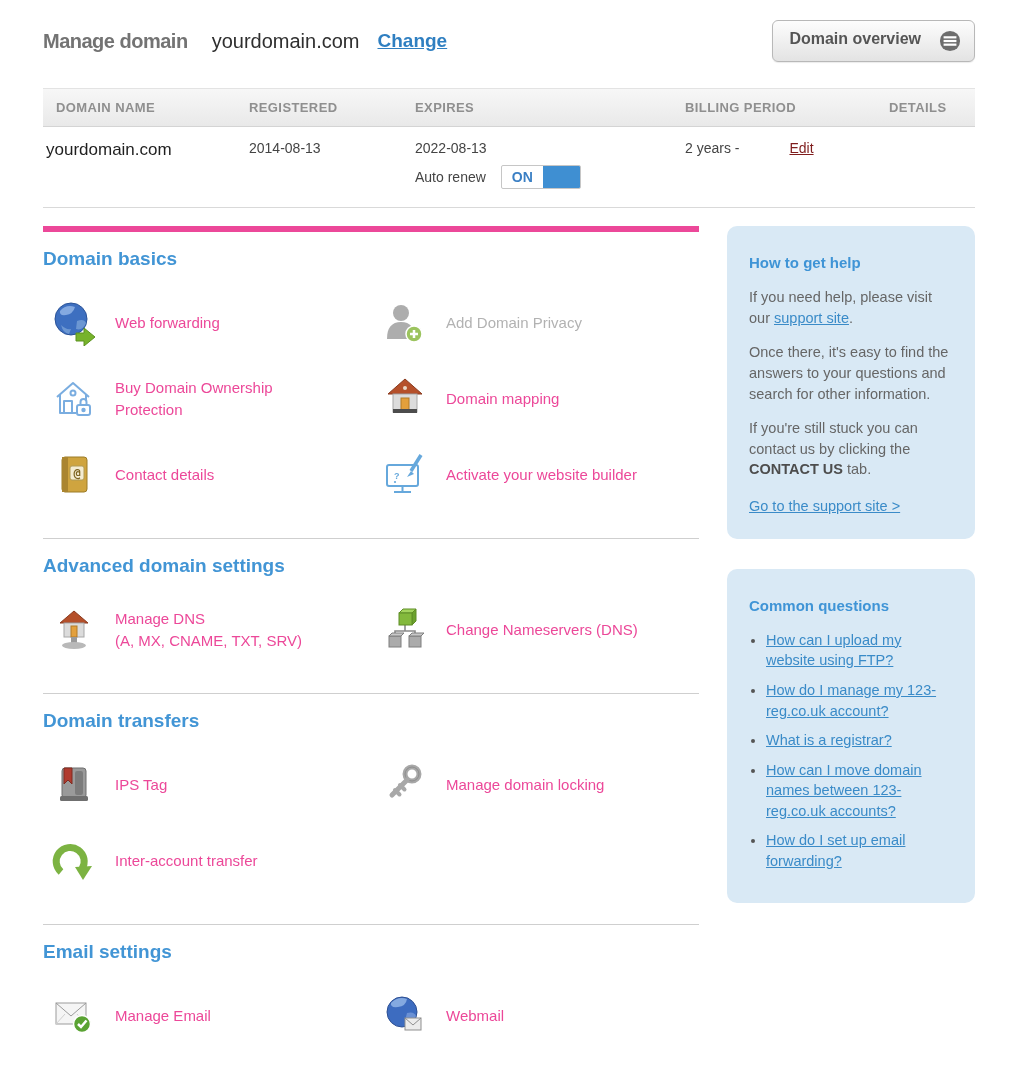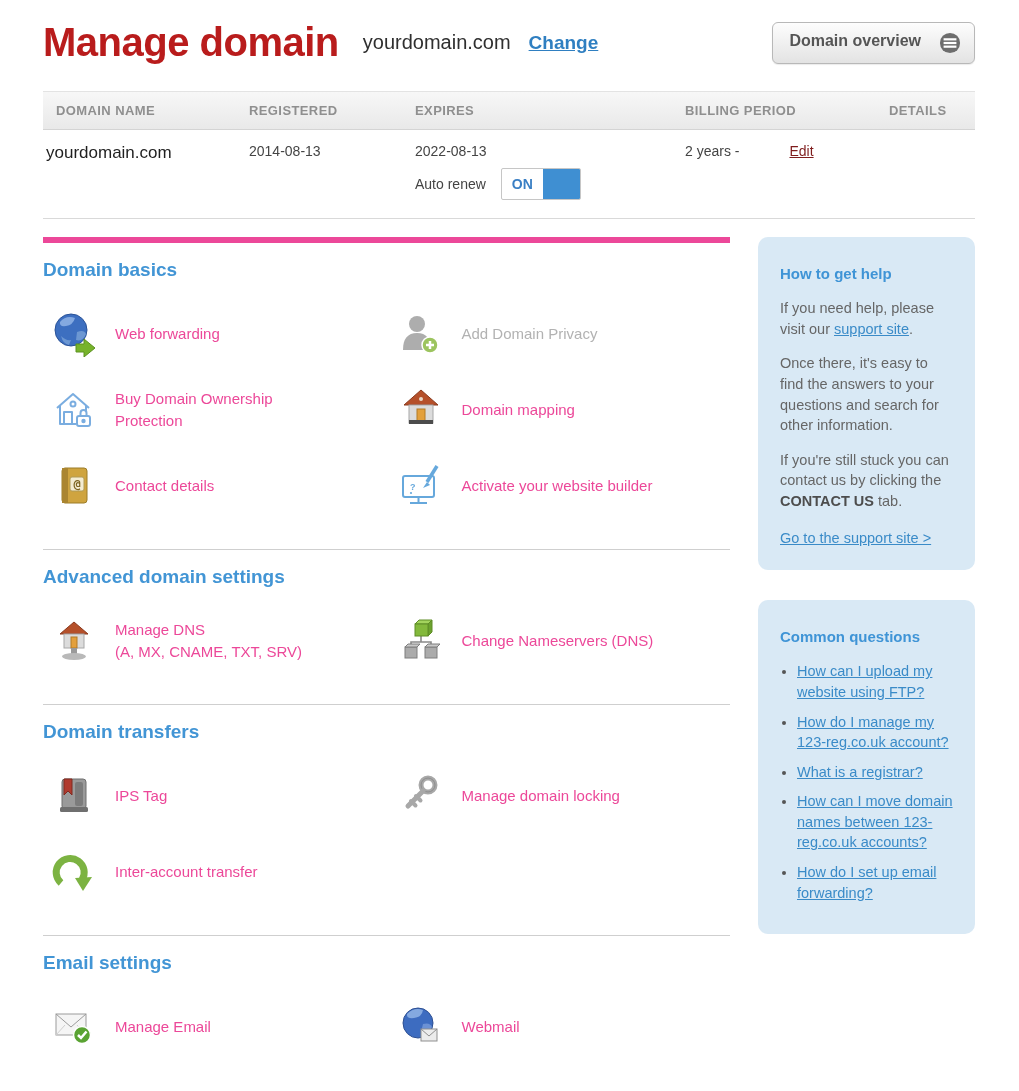--- a/index.html
+++ b/index.html
@@ -4,21 +4,21 @@
 <style>
   * { margin:0; padding:0; box-sizing:border-box; }
   body {
     width:1019px; min-height:1091px; background:#fff;
     font-family:"Liberation Sans","DejaVu Sans",sans-serif; color:#333;
   }
   .page { padding:20px 44px 30px 43px; }
 
   
   .hdr { display:flex; align-items:center; }
-  .hdr-title { font-size:40px; font-weight:bold; color:#b91c1c; letter-spacing:-0.5px; }
+  .hdr-title { font-size:20px; font-weight:bold; color:#737373; letter-spacing:-0.5px; }
   .hdr-domain { font-size:20px; color:#2f2f2f; margin-left:24px; }
   .hdr-change { font-size:19px; font-weight:bold; color:#2f7fc1; text-decoration:underline; margin-left:18px; cursor:pointer; }
   .ov-btn {
     margin-left:auto; display:flex; gap:18px;
     padding:9px 13px 9px 16px; font-size:16px; font-weight:bold; color:#555;
     background:linear-gradient(#fdfdfd,#e3e3e3); border:1px solid #b8b8b8; border-radius:6px;
     box-shadow:0 1px 1px rgba(0,0,0,.08); cursor:pointer;
   }
 
   
@@ -26,29 +26,29 @@
   .thead {
     margin-top:26px; background:linear-gradient(#f7f7f7,#e9e9e9);
     border-top:1px solid #e3e3e3; border-bottom:1px solid #d4d4d4;
   }
   .thead .th { font-size:13px; font-weight:bold; color:#8f8f8f; letter-spacing:.4px; padding:11px 0 11px 13px; }
   .tbody { padding:13px 0 18px; border-bottom:1px solid #d9d9d9; }
   .td { font-size:14px; color:#444; padding-left:13px; }
   .td-domain { font-size:17px; color:#1f1f1f; padding-left:3px; }
   .autorenew { display:flex; align-items:center; margin-top:9px; }
   .autorenew-label { font-size:14px; color:#444; }
-  .toggle { display:flex; width:80px; height:32px; border:1px solid #c6c6c6; background:#fff; margin-left:15px; border-radius:2px; overflow:hidden; cursor:pointer; }
+  .toggle { display:flex; width:80px; height:24px; border:1px solid #c6c6c6; background:#fff; margin-left:15px; border-radius:2px; overflow:hidden; cursor:pointer; }
   .toggle-on { flex:1; display:flex; align-items:center; justify-content:center; font-size:14px; font-weight:bold; color:#3a7fc4; }
   .toggle-knob { width:37px; background:#3f8fd2; }
   .billing a { color:#7f1d1d; text-decoration:underline; margin-left:8px; cursor:pointer;padding-left:42px; }
 
   
   .main { display:flex; gap:28px; margin-top:18px; }
   .left { flex:1; border-top:6px solid #ec4899; }
-  .right { width:217px; flex:none; }
+  .right { width:248px; flex:none; }
 
   .sec-title { font-size:19px; font-weight:bold; color:#4295d5; margin:16px 0 10px; }
   .sec-divider { border:none; border-top:1px solid #cfcfcf; margin:8px 0 0; }
   .items { display:grid; grid-template-columns:1fr 1fr; column-gap:22px; row-gap:10px; padding:10px 8px 22px; }
   .item { display:flex; align-items:center; gap:18px; min-height:66px; cursor:pointer; }
   .item .ic { width:46px; height:46px; flex:none; }
   .item .lbl { font-size:15px; color:#ec4899; line-height:1.45; max-width:215px; }
   .item .lbl span { display:block; }
   .item.disabled { cursor:default; }
   .item.disabled .lbl { color:#b2b2b2; text-decoration:none; }

